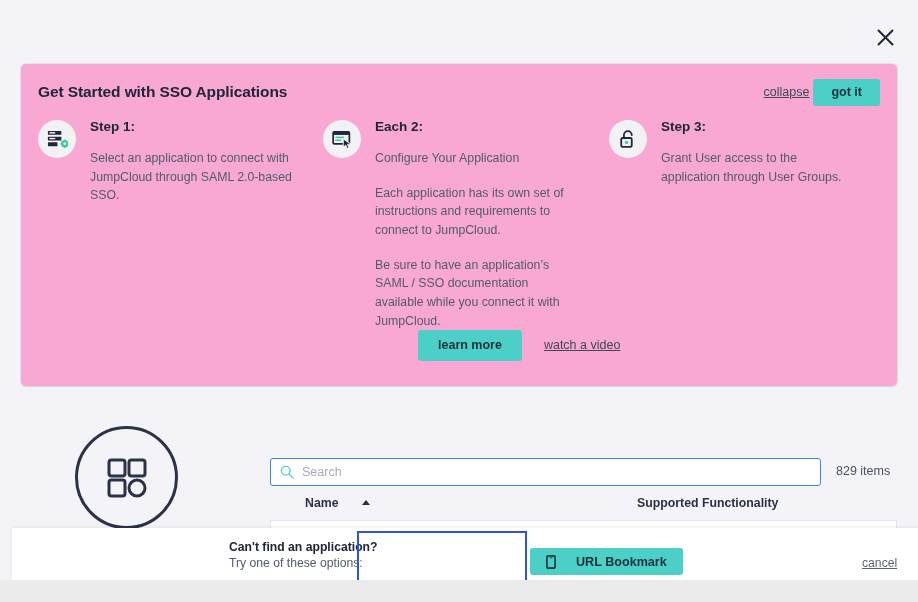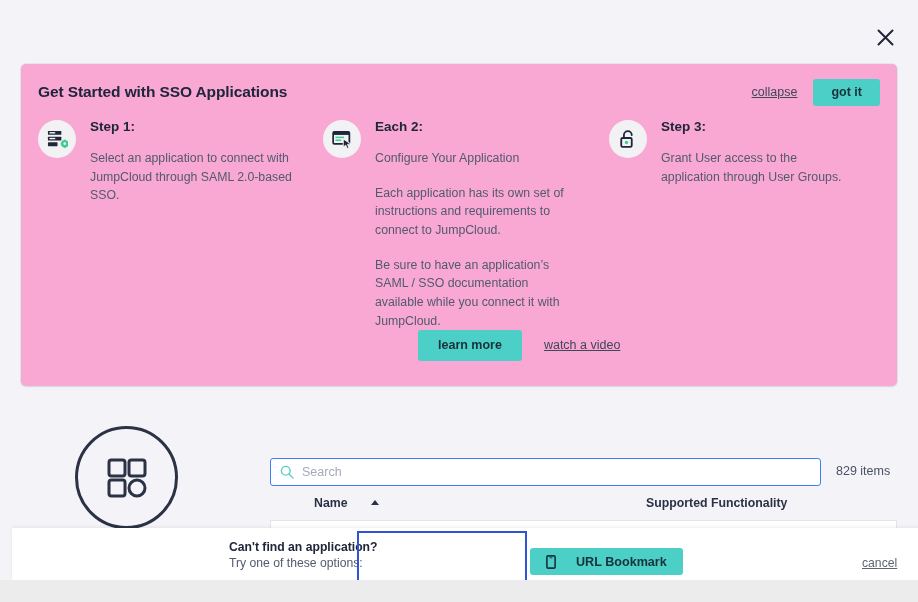--- a/index.html
+++ b/index.html
@@ -66,21 +66,21 @@
     font-weight: bold;
     letter-spacing: -0.1px;
     color: #20263a;
   }
   .gs-actions {
     position: absolute;
     right: 0;
     top: 0;
     display: flex;
     align-items: center;
-    gap: 16px;
+    gap: 4px;
   }
   .link-underline {
     font-size: 12.5px;
     color: #3f4758;
     text-decoration: underline;
     cursor: pointer;
   }
   .btn-teal {
     background: #4ccfc6;
     color: #18323a;
@@ -233,21 +233,20 @@
   .th {
     position: absolute;
     top: 0;
     font-size: 12.3px;
     font-weight: bold;
     color: #2b3145;
     cursor: pointer;
     display: flex;
     align-items: center;
     gap: 23px;
-    margin-left: 9px;
   }
   .th-name { left: 35px; }
   .th-func { left: 367px; cursor: default; }
   .sort-caret {
     display: inline-block;
     width: 0; height: 0;
     border-left: 4px solid transparent;
     border-right: 4px solid transparent;
     border-bottom: 5px solid #2b3145;
     position: relative;

